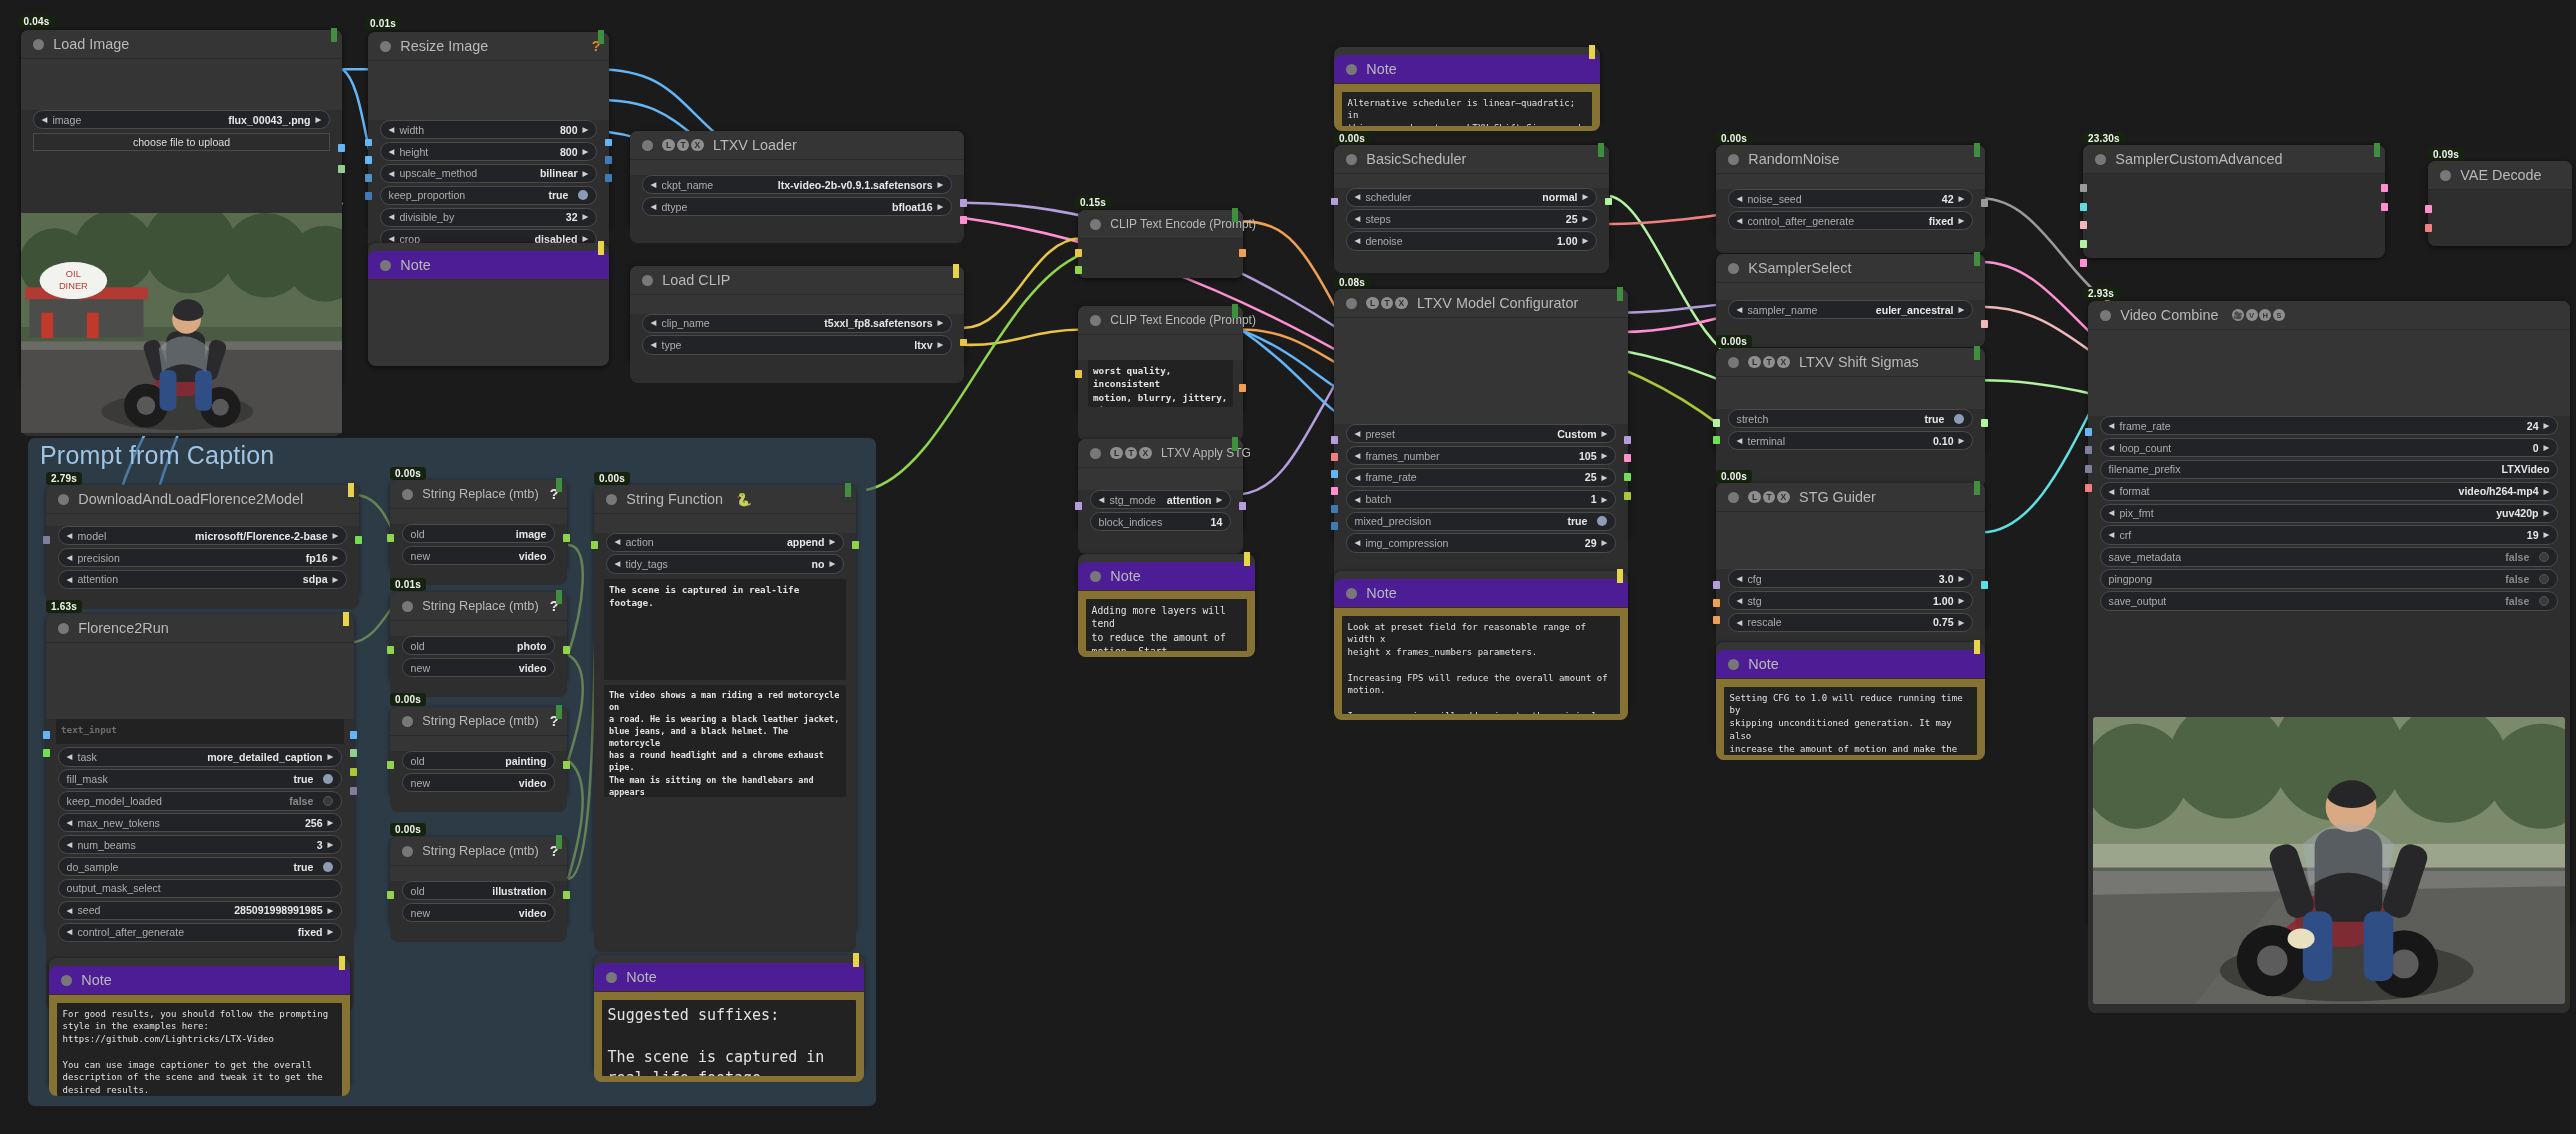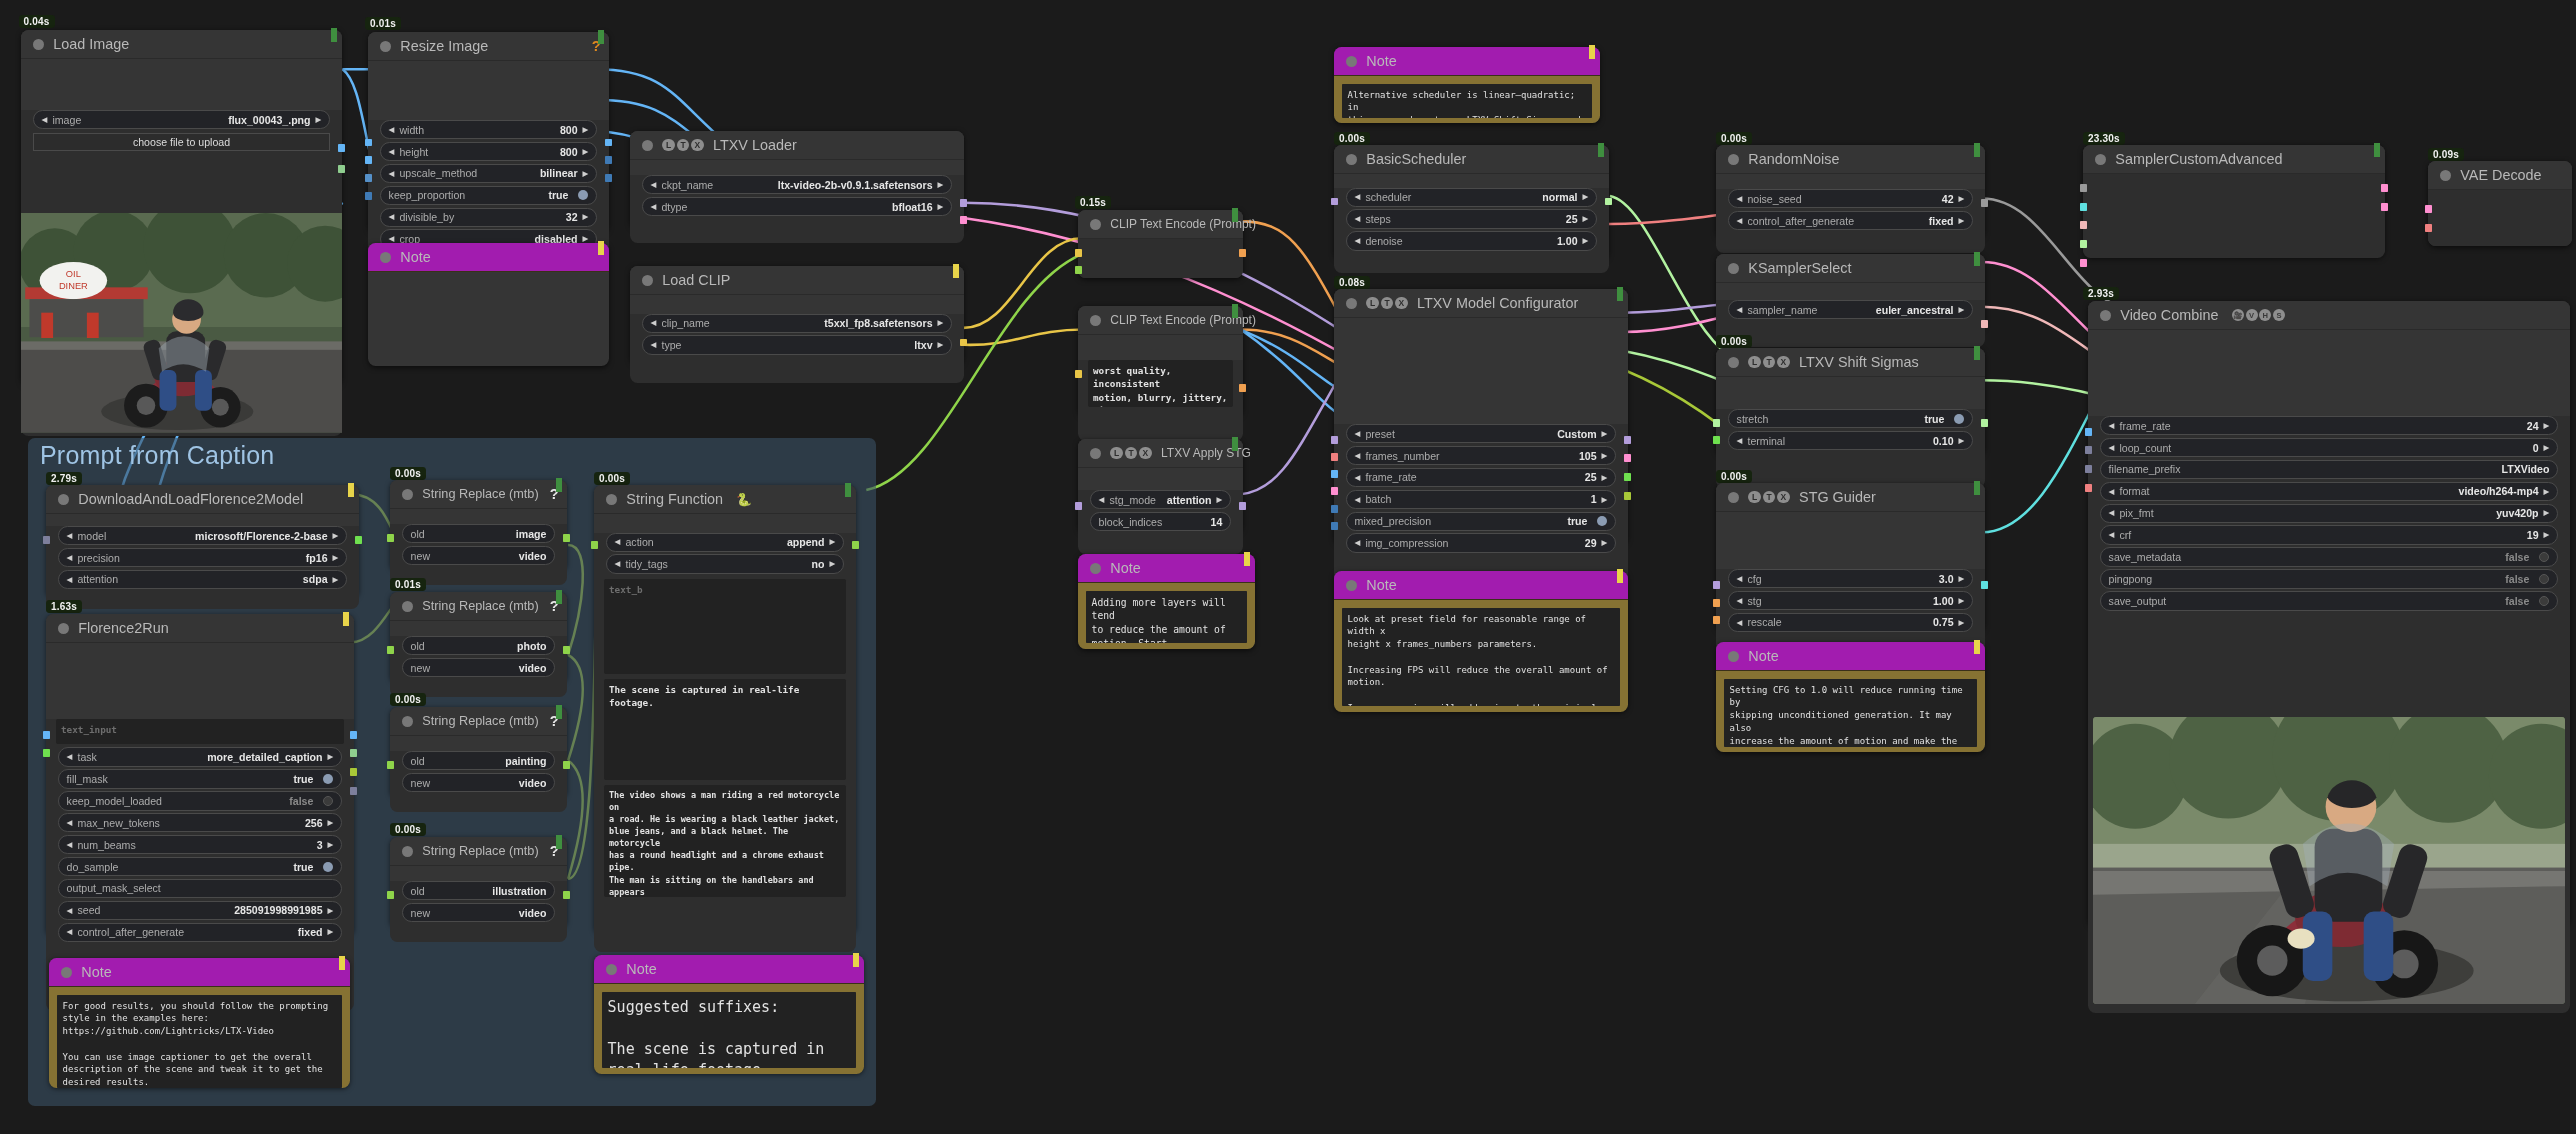--- a/index.html
+++ b/index.html
@@ -36,21 +36,21 @@
     padding-left: 12px; gap: 9.3px;
     border-bottom: 0.8px solid #2a2a2a;
     border-radius: 7.6px 7.6px 0 0;
     background: #353535;
   }
   .dot { width: 11px; height: 11px; border-radius: 50%; background: #787878; flex: none; }
   .node-title { font-size: 14.4px; color: #b9b9b9; white-space: nowrap; }
   .node-body { position: relative; background: #2e2e2e; border-radius: 0 0 7.6px 7.6px; padding-bottom: 6.8px; }
 
   
-  .note .node-header { background: #a21caf; border-bottom: 0.8px solid #3a3019; border-radius: 7.6px 7.6px 0 0; }
+  .note .node-header { background: #4c1d95; border-bottom: 0.8px solid #3a3019; border-radius: 7.6px 7.6px 0 0; margin-top: 8px; }
   .note .node-body { background: #867233; padding: 7.6px; }
   .note-text {
     background: #222222; color: #e2e2e2;
     font-family: "DejaVu Sans Mono", monospace;
     font-size: 9.7px; line-height: 1.42;
     padding: 5px 6px; white-space: pre-wrap;
     overflow: hidden; border-radius: 0.8px;
   }
 
   
@@ -1302,21 +1302,20 @@
             <span class="lbl">
               <span class="arrowL">◀</span>
               <span>tidy_tags</span>
             </span>
             <span class="lbl">
               <span class="val">no</span>
               <span class="arrowR">▶</span>
             </span>
           </div>
         </div>
-      <div class="textarea ph" style="height:95px;">text_b</div>
       <div class="textarea" style="height:101px;">The scene is captured in real-life footage.</div>
       <div class="textarea" style="height:112px; font-size:8.5px;">The video shows a man riding a red motorcycle on
 a road. He is wearing a black leather jacket,
 blue jeans, and a black helmet. The motorcycle
 has a round headlight and a chrome exhaust pipe.
 The man is sitting on the handlebars and appears
 to be in motion. In the background, there is a
 gas station with a sign that reads "Oil Diner".
 The road is lined with trees and there are two
 fuel pumps on either side. The sky is overcast

